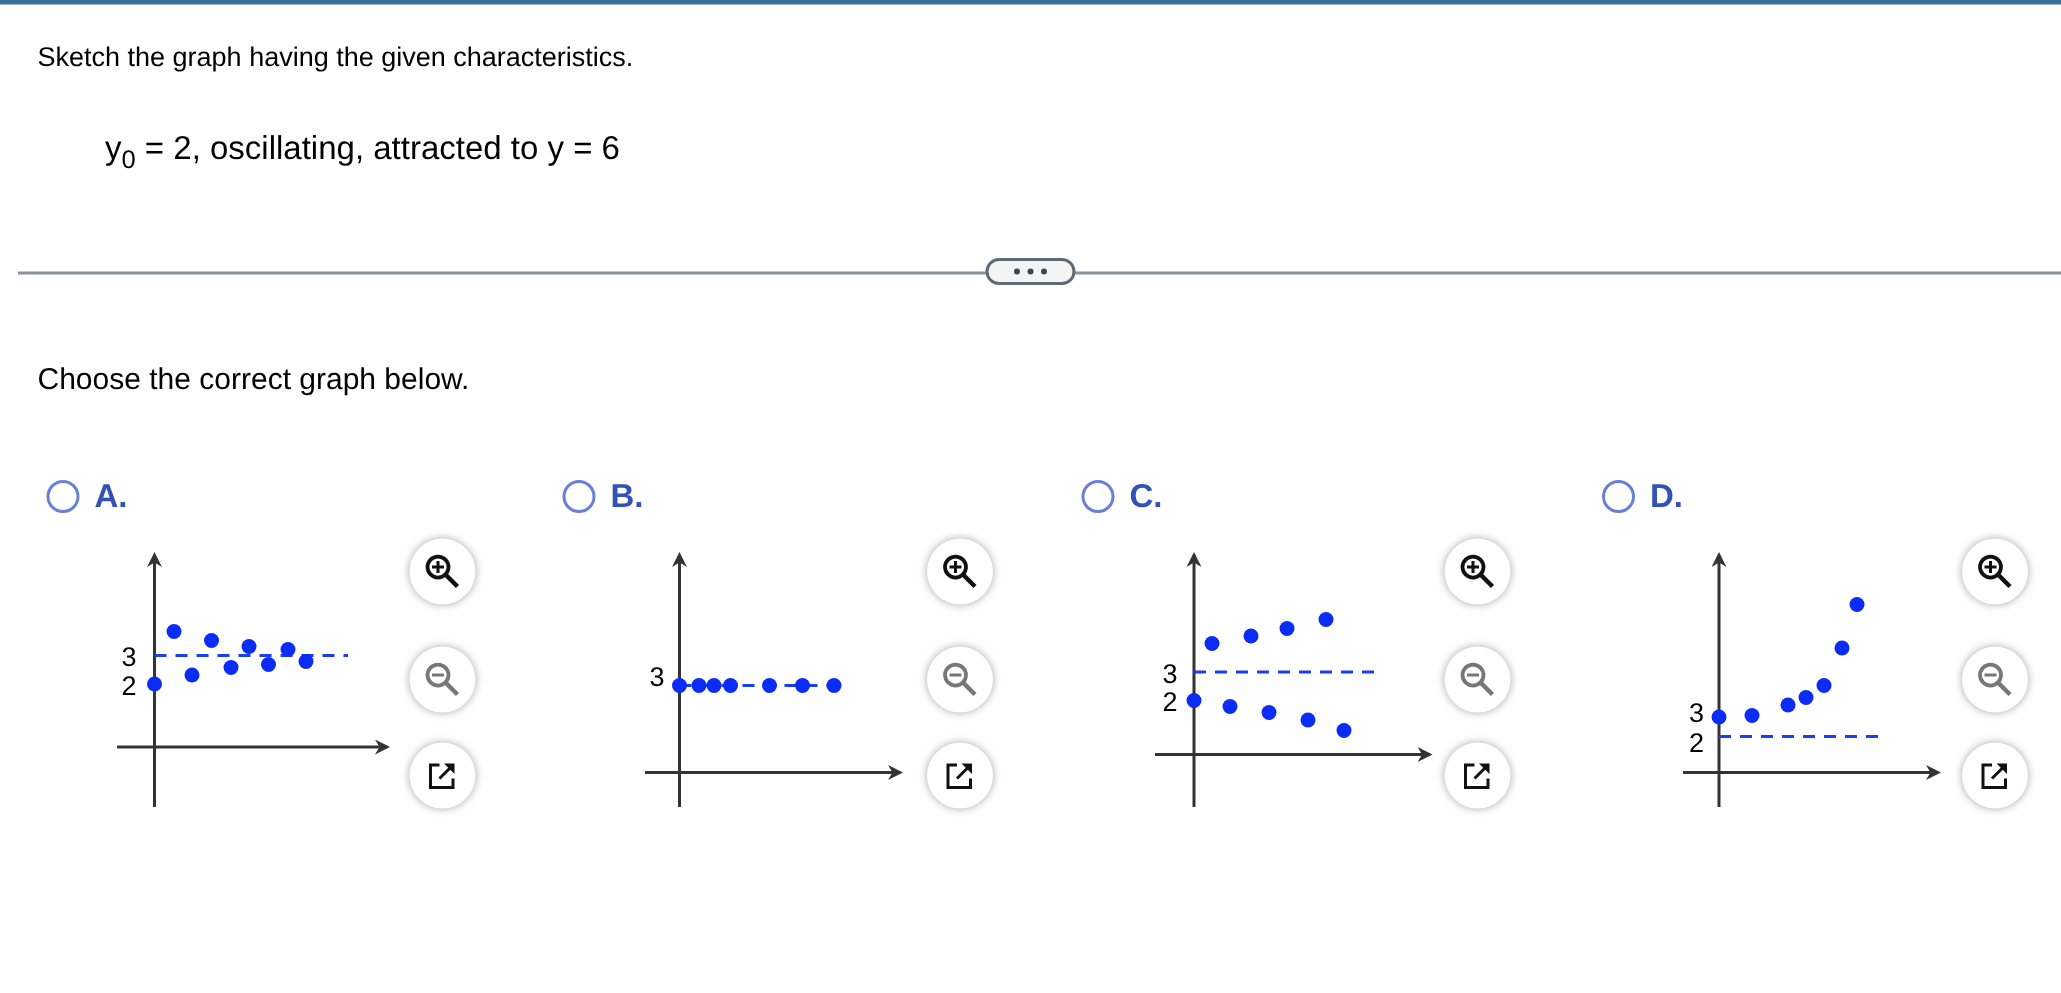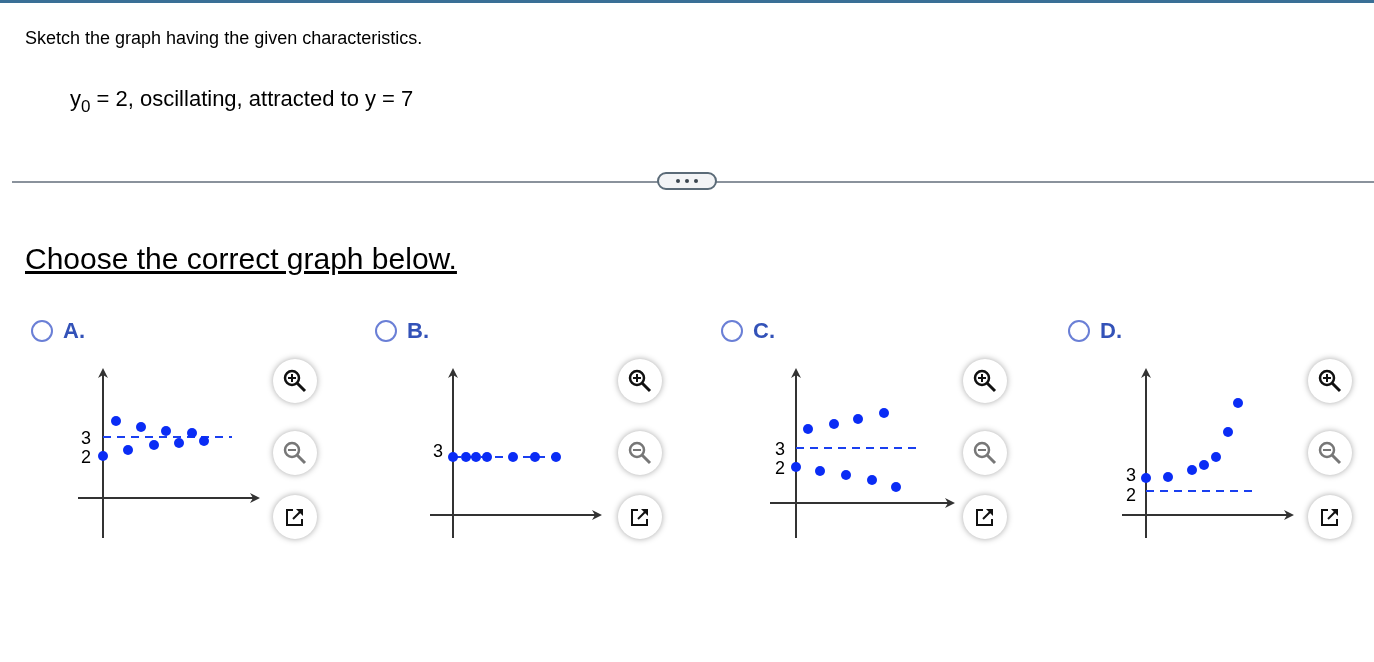--- a/index.html
+++ b/index.html
@@ -7,35 +7,35 @@
          font-family:"Liberation Sans", sans-serif; color:#000; }
   .topbar { position:absolute; left:0; top:0; width:1374px; height:3px; background:#3a6f96; }
   .prompt { position:absolute; left:25px; top:28px; font-size:18px; }
   .given { position:absolute; left:70px; top:86px; font-size:22px; }
   .given sub { font-size:17px; vertical-align:-6px; }
   .divider { position:absolute; left:12px; top:181px; width:1362px; height:2px; background:#8a929c; }
   .more-btn { position:absolute; left:657px; top:172px; width:60px; height:18px; border:2px solid #5b6b78;
               border-radius:9px; background:#f3f4f6; box-sizing:border-box; display:flex; align-items:center;
               justify-content:center; gap:5px; cursor:pointer; }
   .more-btn span { width:4px; height:4px; border-radius:50%; background:#3b4650; display:block; }
-  .choose { position:absolute; left:25px; top:242px; font-size:30px;text-decoration:underline; }
+  .choose { position:absolute; left:25px; top:242px; font-size:20px; }
   .option { position:absolute; top:318px; display:flex; align-items:center; cursor:pointer; }
   .radio { width:22px; height:22px; border:2px solid #6a7fd6; border-radius:50%; box-sizing:border-box; margin-right:10px; background:#fff; }
   .opt-label { font-weight:bold; color:#3352b8; font-size:22px; }
   .graph { position:absolute; left:0; top:0; }
   .tool { position:absolute; width:44px; height:44px; border-radius:50%; background:#fff;
           box-shadow:0 0 6px rgba(0,0,0,0.35); display:flex; align-items:center; justify-content:center; cursor:pointer; }
 </style>
 </head>
 <body>
 
 <div class="topbar"></div>
 
 <div class="prompt">Sketch the graph having the given characteristics.</div>
-<div class="given"><span>y</span><sub>0</sub><span> = 2, oscillating, attracted to y = 7</span></div>
+<div class="given"><span>y</span><sub>0</sub><span> = 2, oscillating, attracted to y = 6</span></div>
 
 <div class="divider"></div>
 <div class="more-btn">
     <span></span>
     <span></span>
     <span></span>
   </div>
 
 <div class="choose">Choose the correct graph below.</div>
 

